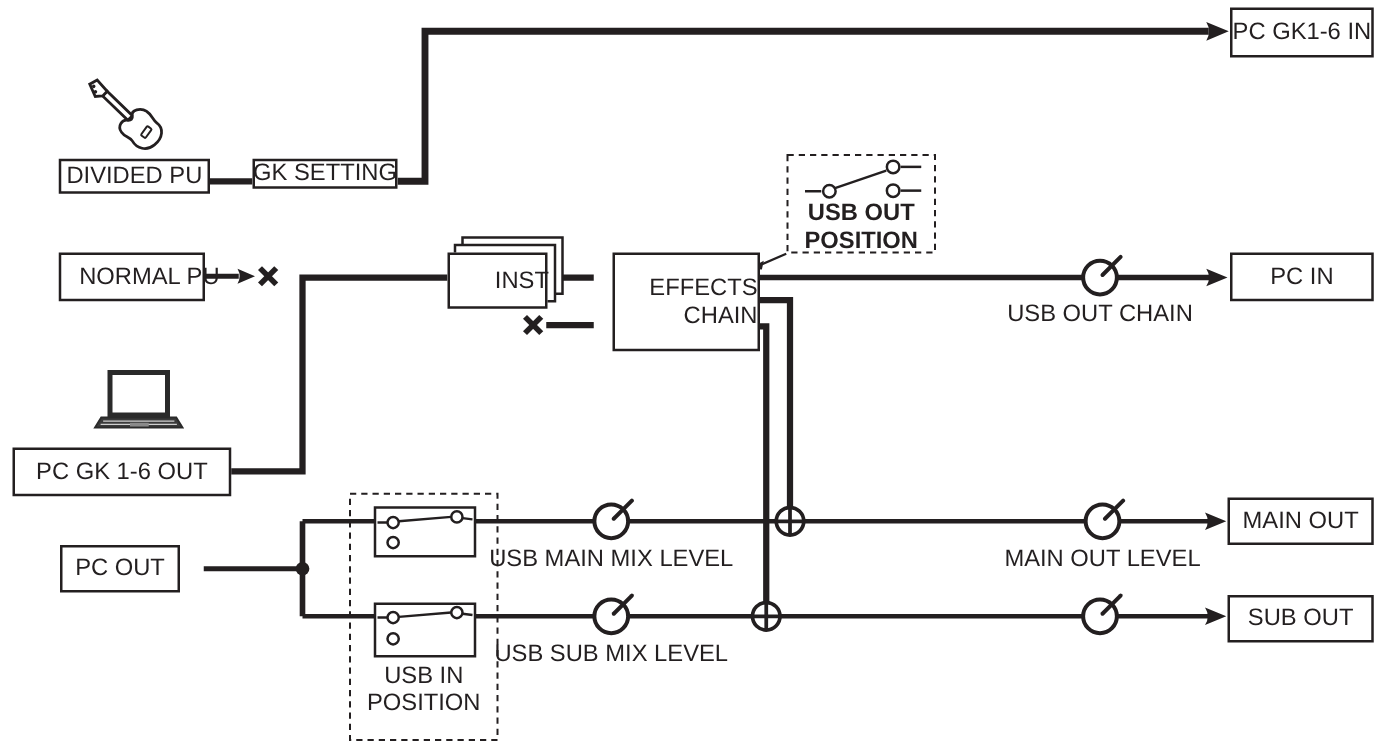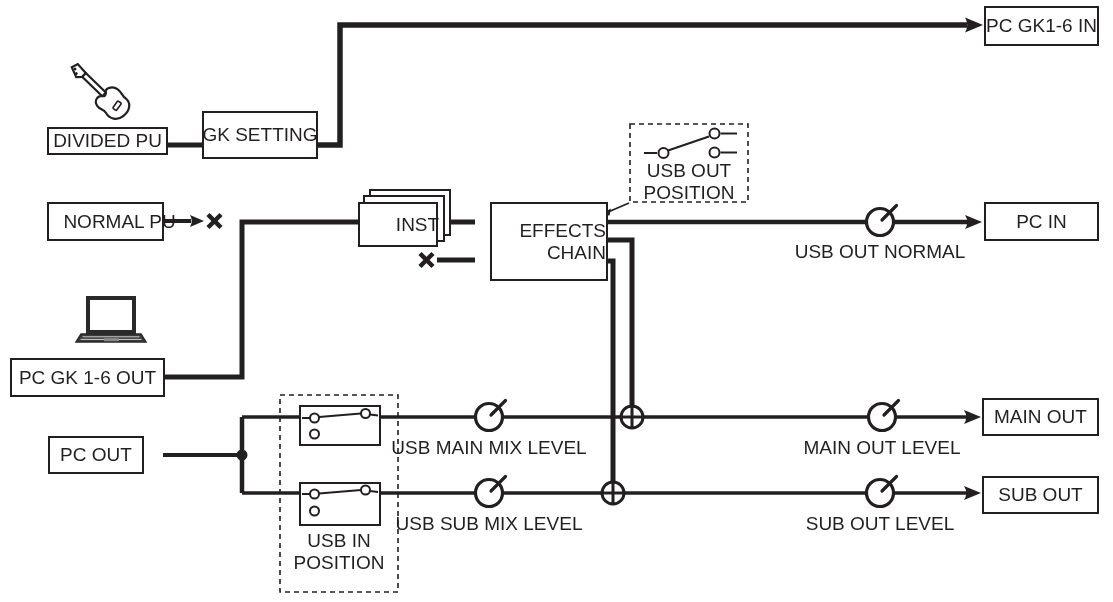--- a/index.html
+++ b/index.html
@@ -156,47 +156,46 @@
       <rect x="13" y="2" width="46" height="34" fill="#ffffff" stroke="#2a2a2a" stroke-width="4"></rect>
       <path d="M6 38 L66 38 L71 46 L1 46 Z" fill="#3a3a3a" stroke="#2a2a2a" stroke-width="1.5"></path>
       <path d="M7.5 40.8 H64.5" stroke="#cfcfcf" stroke-width="1"></path>
       <path d="M5.5 43.4 H66.5" stroke="#cfcfcf" stroke-width="1"></path>
       <rect x="29" y="42.2" width="15" height="3" fill="#8a8a8a"></rect>
     </g>
   </svg>
 
   <div class="box" style="left:47px;top:127px;width:121px;height:28px;">DIVIDED PU</div>
 
-  <div class="box" style="left:202px;top:111px;width:116px;height:48px;">GK SETTING</div>
+  <div class="box" style="left:202px;top:127px;width:116px;height:24px;">GK SETTING</div>
 
   <div class="box" style="left:47px;top:202px;width:117px;height:39px;padding-left:28px;">NORMAL PU</div>
 
   <div class="box" style="left:358px;top:202px;width:80px;height:45px;padding-left:39px;">INST</div>
 
   <div class="box multiline" style="left:490px;top:202px;width:118px;height:79px;">EFFECTS CHAIN</div>
 
   <div class="box" style="left:984px;top:6px;width:115px;height:40px;">PC GK1-6 IN</div>
 
   <div class="box" style="left:984px;top:202px;width:115px;height:39px;">PC IN</div>
 
   <div class="box" style="left:982px;top:398px;width:117px;height:38px;">MAIN OUT</div>
 
   <div class="box" style="left:982px;top:476px;width:117px;height:38px;">SUB OUT</div>
 
-  <div class="box" style="left:10px;top:358px;width:155px;height:39px;">PC GK 1-6 OUT</div>
+  <div class="box" style="left:10px;top:358px;width:175px;height:39px;">PC GK 1-6 OUT</div>
 
   <div class="box" style="left:48px;top:436px;width:96px;height:38px;">PC OUT</div>
 
-  <div class="lbl" style="left:770px;top:241px;width:220px;">USB OUT NORMAL</div>
+  <div class="lbl" style="left:770px;top:241px;width:220px;">USB OUT CHAIN</div>
 
   <div class="lbl" style="left:379px;top:437px;width:220px;">USB MAIN MIX LEVEL</div>
 
   <div class="lbl" style="left:772px;top:437px;width:220px;">MAIN OUT LEVEL</div>
 
   <div class="lbl" style="left:379px;top:513px;width:220px;">USB SUB MIX LEVEL</div>
 
-  <div class="lbl" style="left:770px;top:513px;width:220px;">SUB OUT LEVEL</div>
-
-  <div class="lbl wrap" style="left:634px;top:160px;width:110px;">USB OUT POSITION</div>
+
+  <div class="lbl wrap" style="left:634px;top:160px;width:110px;font-weight:bold;">USB OUT POSITION</div>
 
   <div class="lbl wrap" style="left:284px;top:530px;width:110px;">USB IN POSITION</div>
 
 </div>
 
 </body></html>

